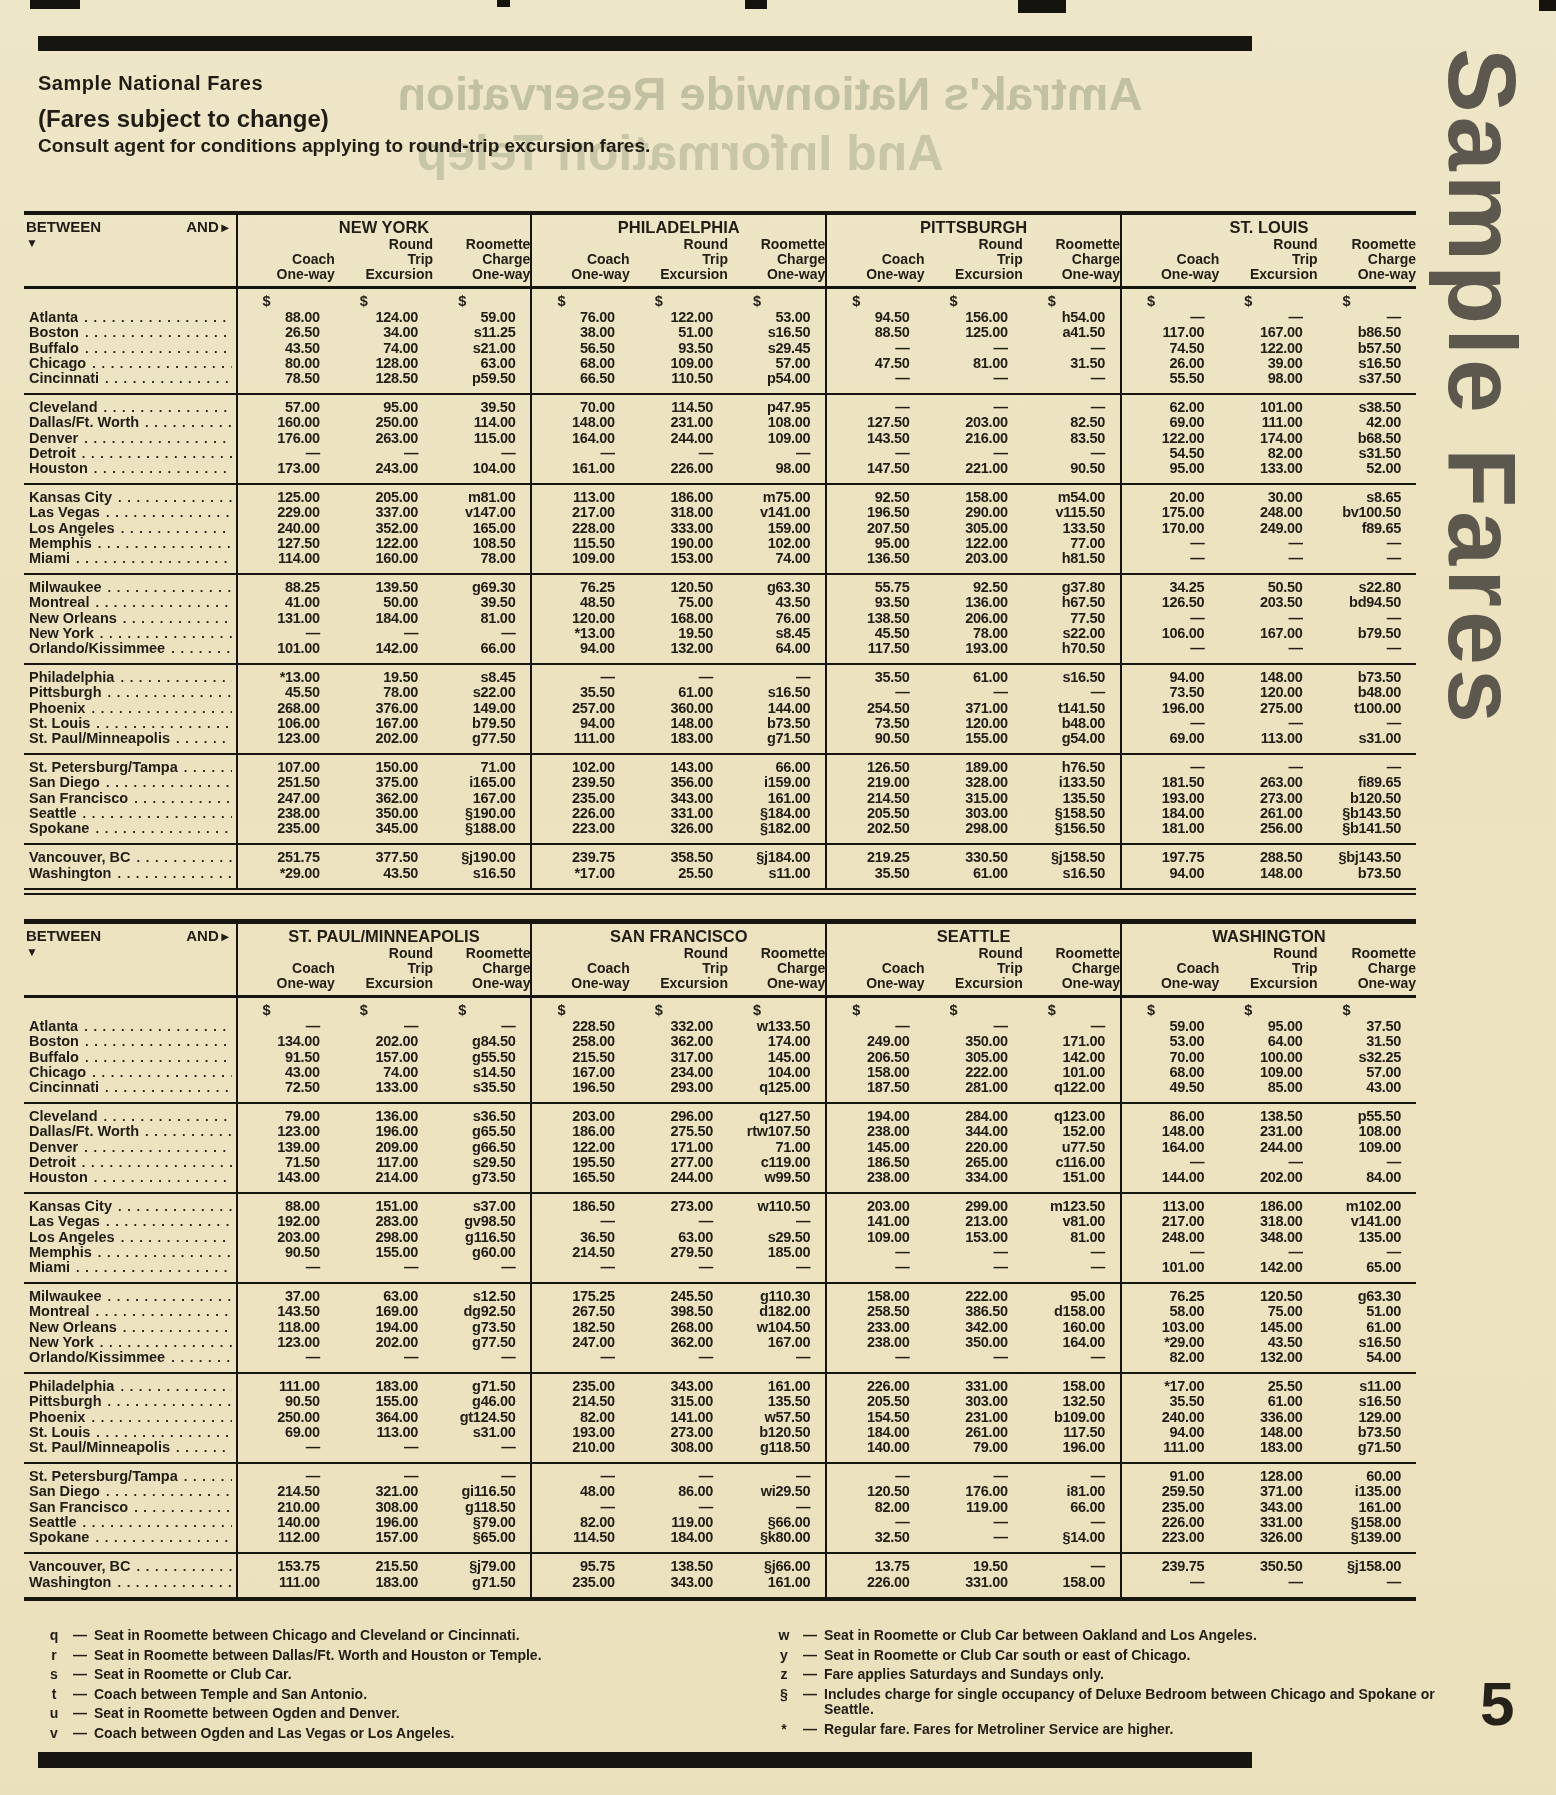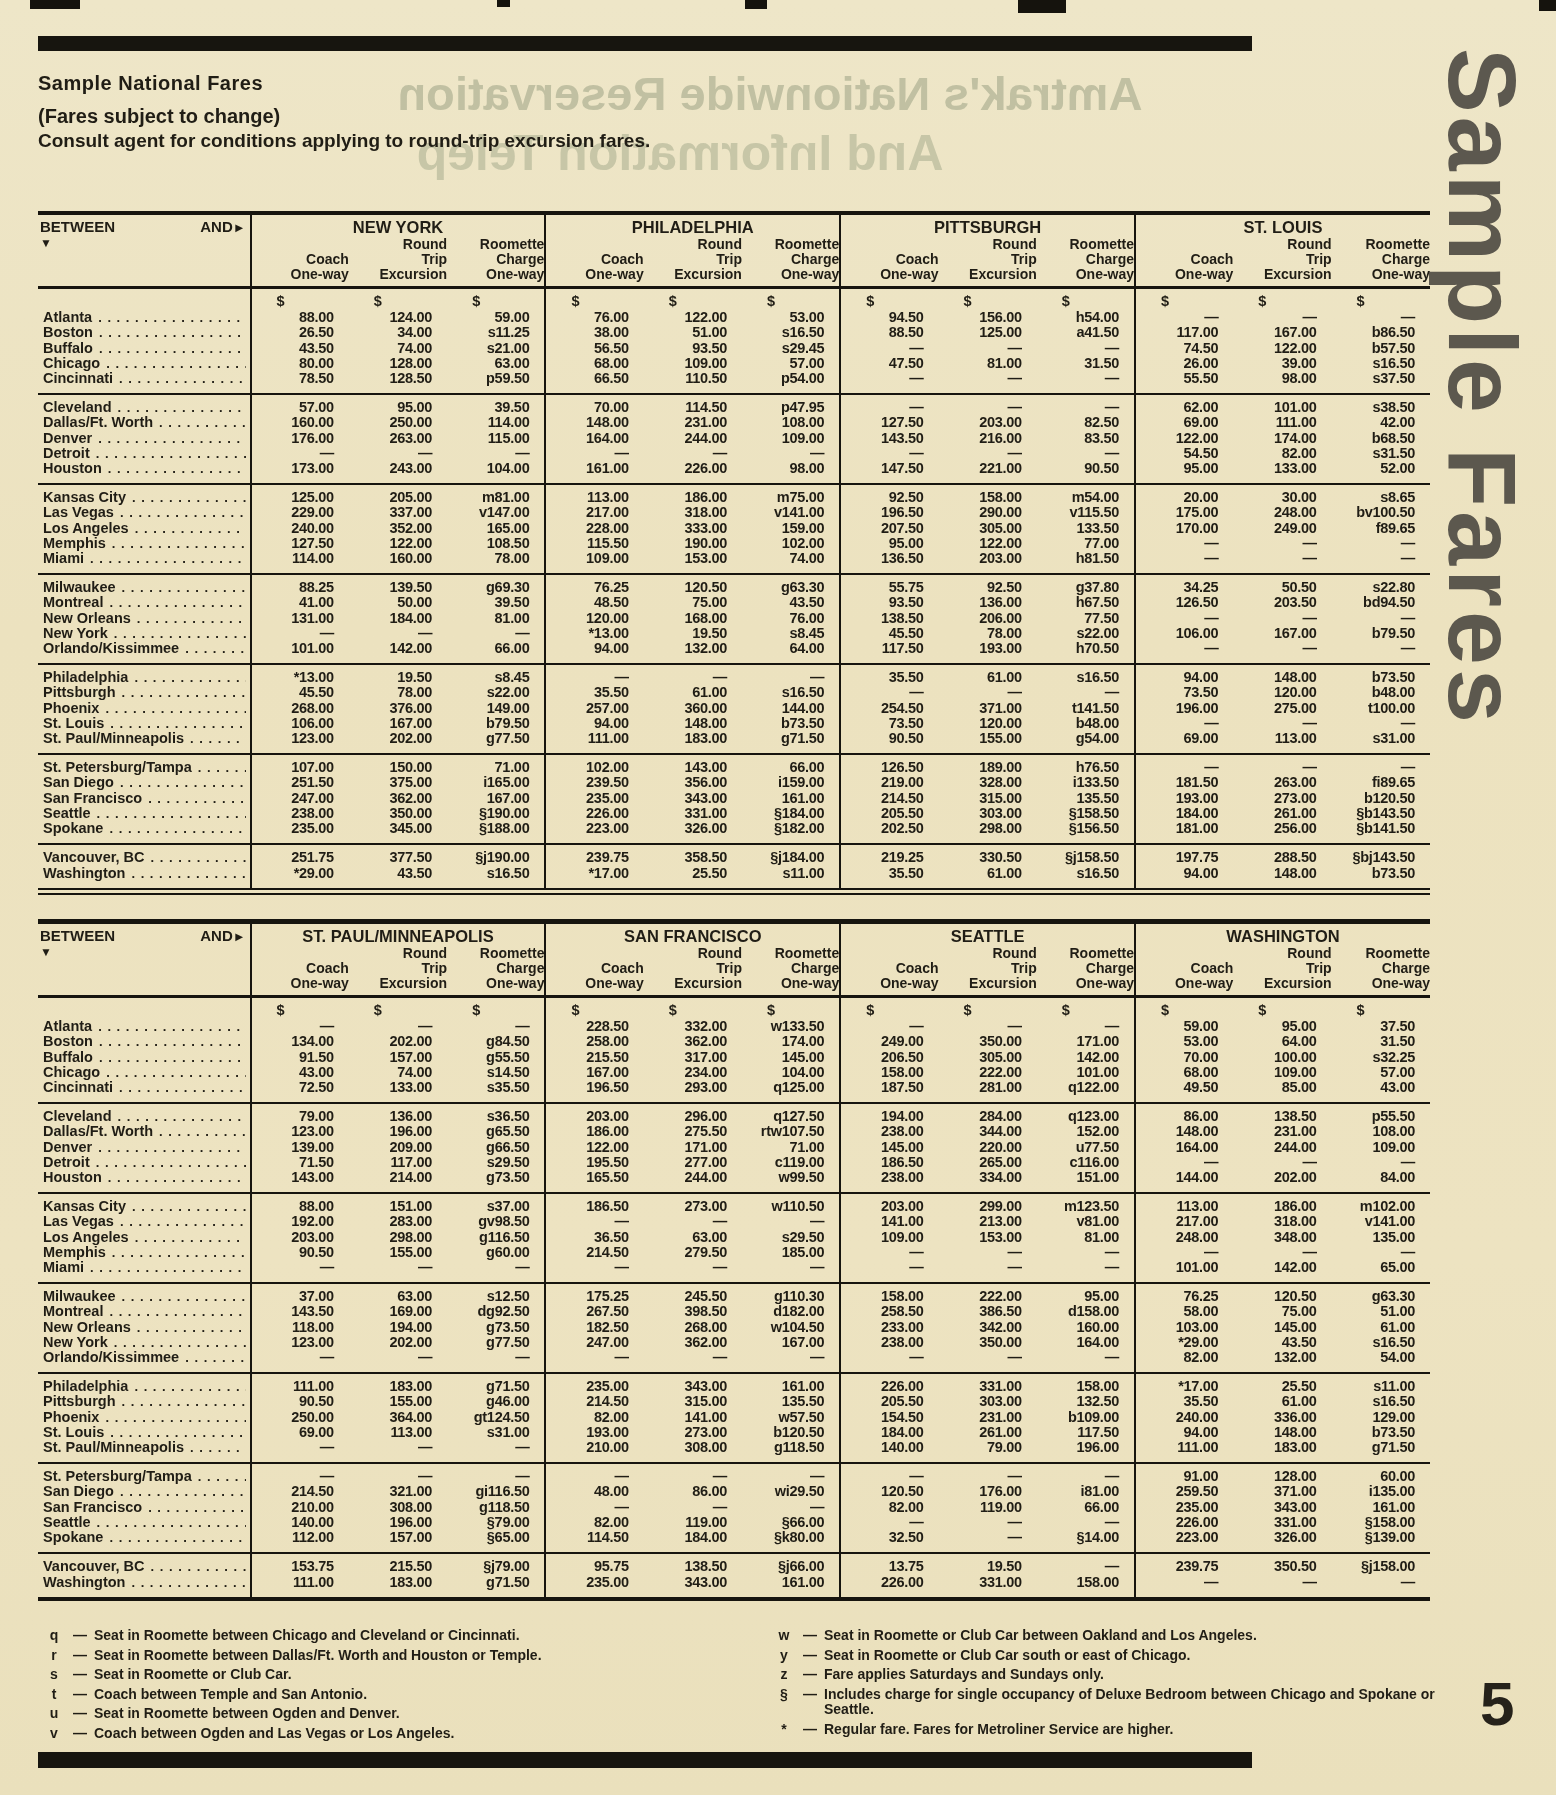--- a/index.html
+++ b/index.html
@@ -19,31 +19,31 @@
     white-space:nowrap; pointer-events:none;
   }
   .ghost-1 { left:340px; top:66px; width:860px; font-size:47px; text-align:center; }
   .ghost-2 { left:300px; top:124px; width:760px; font-size:50px; text-align:center; color:rgba(138,146,118,0.38); }
 
   .topbar    { position:absolute; left:38px; top:36px;   width:1214px; height:15px; background:#17150f; }
   .bottombar { position:absolute; left:38px; top:1752px; width:1214px; height:16px; background:#17150f; }
 
   .masthead { position:absolute; left:38px; top:72px; width:1220px; }
   .page-title { font-size:20px; font-weight:bold; letter-spacing:0.5px; }
-  .subtitle   { margin-top:10px; font-size:20px; font-weight:bold; }
+  .subtitle   { margin-top:10px; font-size:24px; font-weight:bold; }
   .note       { font-size:19px; font-weight:bold; line-height:26px; }
 
   .side-text {
     position:absolute; left:1426px; top:48px; height:1230px;
     writing-mode:vertical-rl; font-size:97px; font-weight:bold;
     letter-spacing:4px; color:#524e46; opacity:0.93; white-space:nowrap;
   }
   .page-number { position:absolute; left:1480px; top:1668px; font-size:62px; font-weight:bold; color:#26221a; }
 
-  .tablewrap { position:absolute; left:38px; width:1392px; }
+  .tablewrap { position:absolute; left:24px; width:1392px; }
   .t1 { top:211px; }
   .t2 { top:919px; }
 
   table.fares { border-collapse:collapse; table-layout:fixed; width:1392px; color:#201d15; }
   .t1 table.fares { border-top:4px solid #17150f; border-bottom:7px double #17150f; }
   .t2 table.fares { border-top:5px solid #17150f; border-bottom:4px solid #17150f; }
 
   col.c-label { width:212px; }
   col.c-num   { width:98px; }
 

